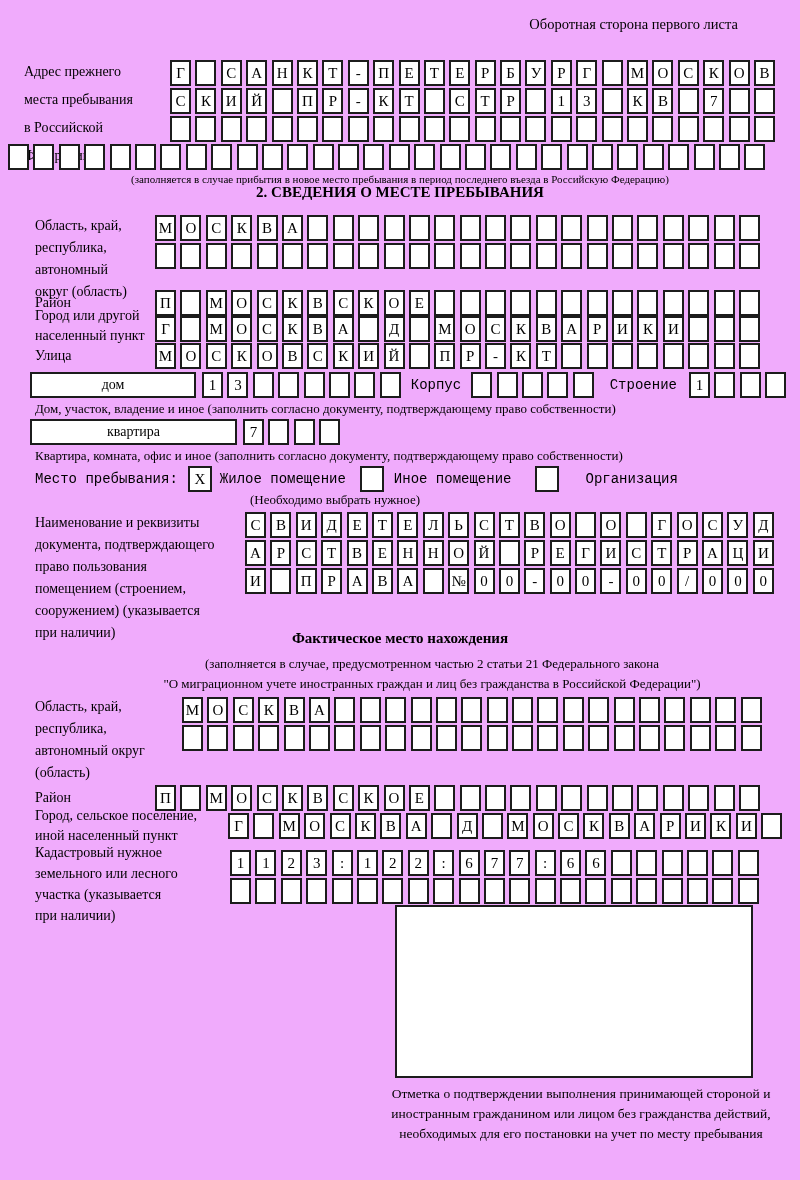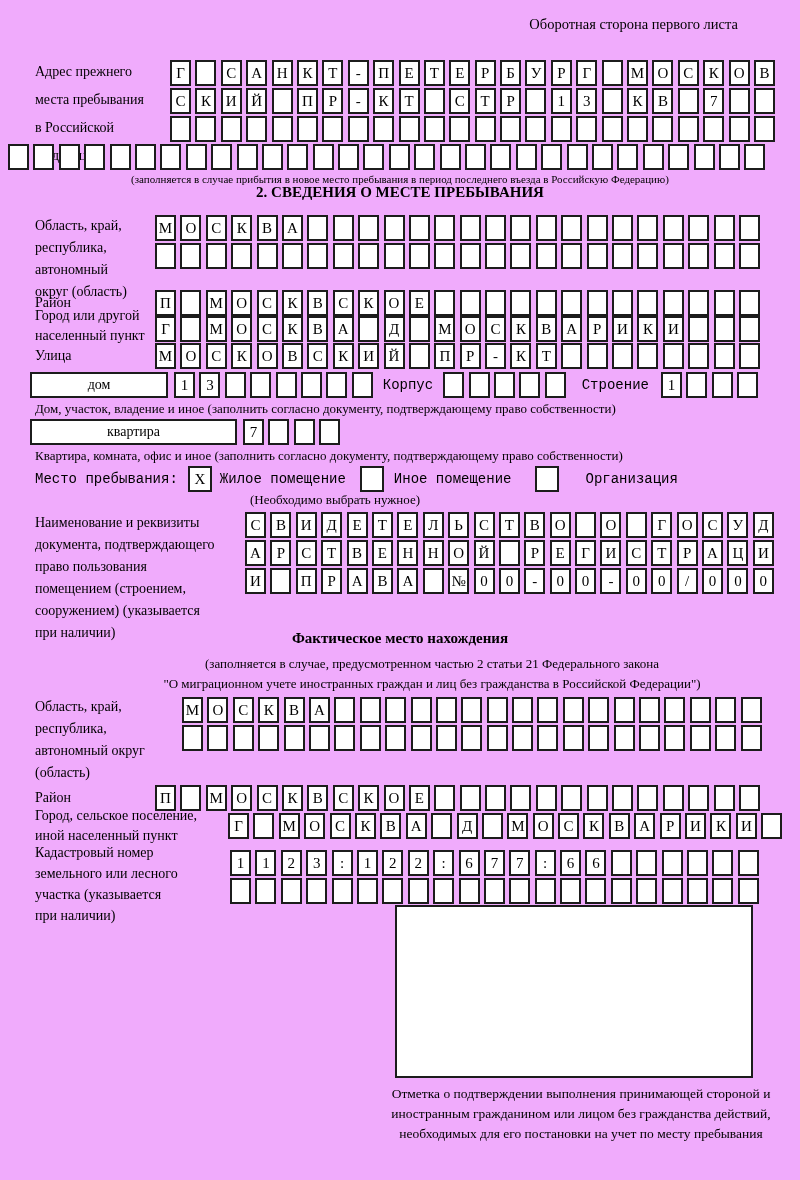--- a/index.html
+++ b/index.html
@@ -43,21 +43,21 @@
   }
   .capline{line-height:20px;margin-left:32px;}
 </style>
 </head>
 <body>
 
 <div class="page">
 
   <div class="abs" style="top:16px;right:62px;font-size:14.5px;">Оборотная сторона первого листа</div>
 
-  <div class="lbl" style="left:35px;top:58px;">
+  <div class="lbl" style="left:24px;top:58px;">
       <div>Адрес прежнего</div>
       <div>места пребывания</div>
       <div>в Российской</div>
       <div>Федерации</div>
     </div>
   <div class="cellrow" style="left:170px;top:60px;">
       <span class="cell">Г</span>
       <span class="cell"></span>
       <span class="cell">С</span>
       <span class="cell">А</span>
@@ -310,21 +310,21 @@
       <span class="cell"></span>
       <span class="cell"></span>
       <span class="cell"></span>
       <span class="cell"></span>
       <span class="cell"></span>
       <span class="cell"></span>
       <span class="cell"></span>
     </div>
 
   <div class="fieldrow" style="left:30px;top:372px;gap:6px;">
-    <div class="boxfield" style="width:138px;">дом</div>
+    <div class="boxfield" style="width:166px;">дом</div>
     <div class="innercells">
         <span class="cell">1</span>
         <span class="cell">3</span>
         <span class="cell"></span>
         <span class="cell"></span>
         <span class="cell"></span>
         <span class="cell"></span>
         <span class="cell"></span>
         <span class="cell"></span>
       </div>
@@ -560,21 +560,21 @@
       <span class="cell">В</span>
       <span class="cell">А</span>
       <span class="cell">Р</span>
       <span class="cell">И</span>
       <span class="cell">К</span>
       <span class="cell">И</span>
       <span class="cell"></span>
     </div>
 
   <div class="lbl lbl-21" style="left:35px;top:842px;">
-      <div>Кадастровый номер</div>
+      <div>Кадастровый нужное</div>
       <div>земельного или лесного</div>
       <div>участка (указывается</div>
       <div>при наличии)</div>
     </div>
   <div class="cellrow" style="left:230px;top:850px;">
       <span class="cell">1</span>
       <span class="cell">1</span>
       <span class="cell">2</span>
       <span class="cell">3</span>
       <span class="cell">:</span>

